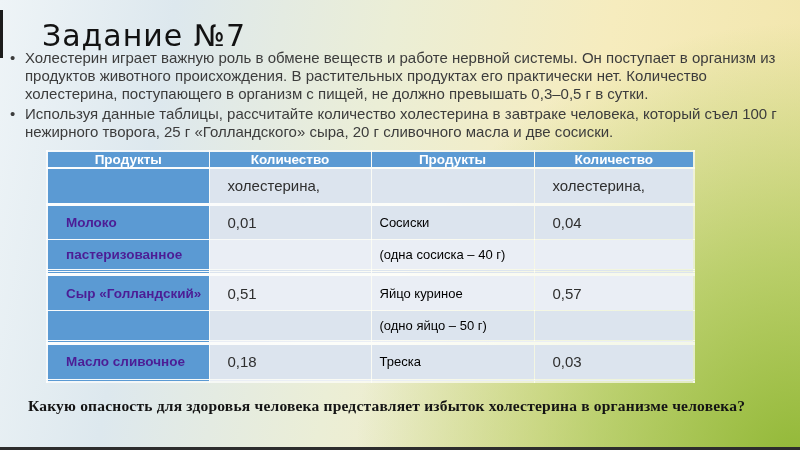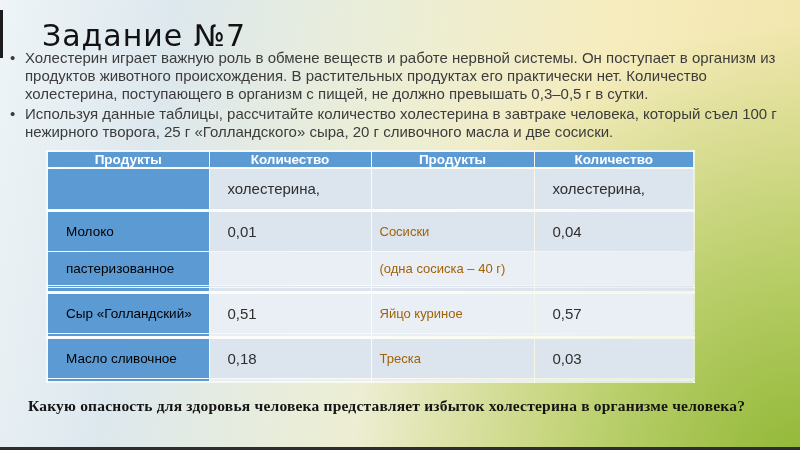--- a/index.html
+++ b/index.html
@@ -27,23 +27,23 @@
     border:2px solid rgba(255,255,255,0.65);
   }
   .ctable th,.ctable td{
     border:1px solid rgba(255,255,255,0.75);
     padding:0 18px;vertical-align:middle;overflow:hidden;white-space:nowrap;
   }
   .ctable thead th{
     background:#5b9ad3;color:#ffffff;font-weight:bold;font-size:13.5px;
     text-align:center;border-bottom:2px solid rgba(255,255,255,0.85);
   }
-  td.c0{background:#5b9ad3;color:#000000;font-weight:normal;font-size:13.5px;text-align:left;}
+  td.c0{background:#5b9ad3;color:#4c1d95;font-weight:bold;font-size:13.5px;text-align:left;}
   td.c1,td.c3{text-align:left;color:#2f2f2f;font-size:15px;}
-  td.c2{text-align:left;color:#a16207;font-size:13px;padding-left:8px;}
+  td.c2{text-align:left;color:#000000;font-size:13px;padding-left:8px;}
   tr.bandA td:not(.c0){background:#dce4ee;}
   tr.bandB td:not(.c0){background:#eaeef5;}
   tbody tr.group td{border-top:3px solid rgba(255,255,255,0.85);}
   .question{
     position:absolute;left:28px;top:397px;width:762px;
     font-family:"Liberation Serif",serif;font-weight:700;
     font-size:15.5px;color:#141414;letter-spacing:0.2px;
   }
   .edge-bottom{position:absolute;left:0;bottom:0;width:800px;height:3px;background:#2d2d2d;}
   .edge-left{position:absolute;left:0;top:10px;width:3px;height:48px;background:#1c1c1c;}
@@ -111,20 +111,26 @@
         <td class="c1"></td>
         <td class="c2"></td>
         <td class="c3"></td>
       </tr>
       <tr class="bandB group">
         <td class="c0">Сыр «Голландский»</td>
         <td class="c1">0,51</td>
         <td class="c2">Яйцо куриное</td>
         <td class="c3">0,57</td>
       </tr>
+      <tr class="bandA">
+        <td class="c0"></td>
+        <td class="c1"></td>
+        <td class="c2">(одно яйцо – 50 г)</td>
+        <td class="c3"></td>
+      </tr>
       <tr class="bandB">
         <td class="c0"></td>
         <td class="c1"></td>
         <td class="c2"></td>
         <td class="c3"></td>
       </tr>
       <tr class="bandA group">
         <td class="c0">Масло сливочное</td>
         <td class="c1">0,18</td>
         <td class="c2">Треска</td>

